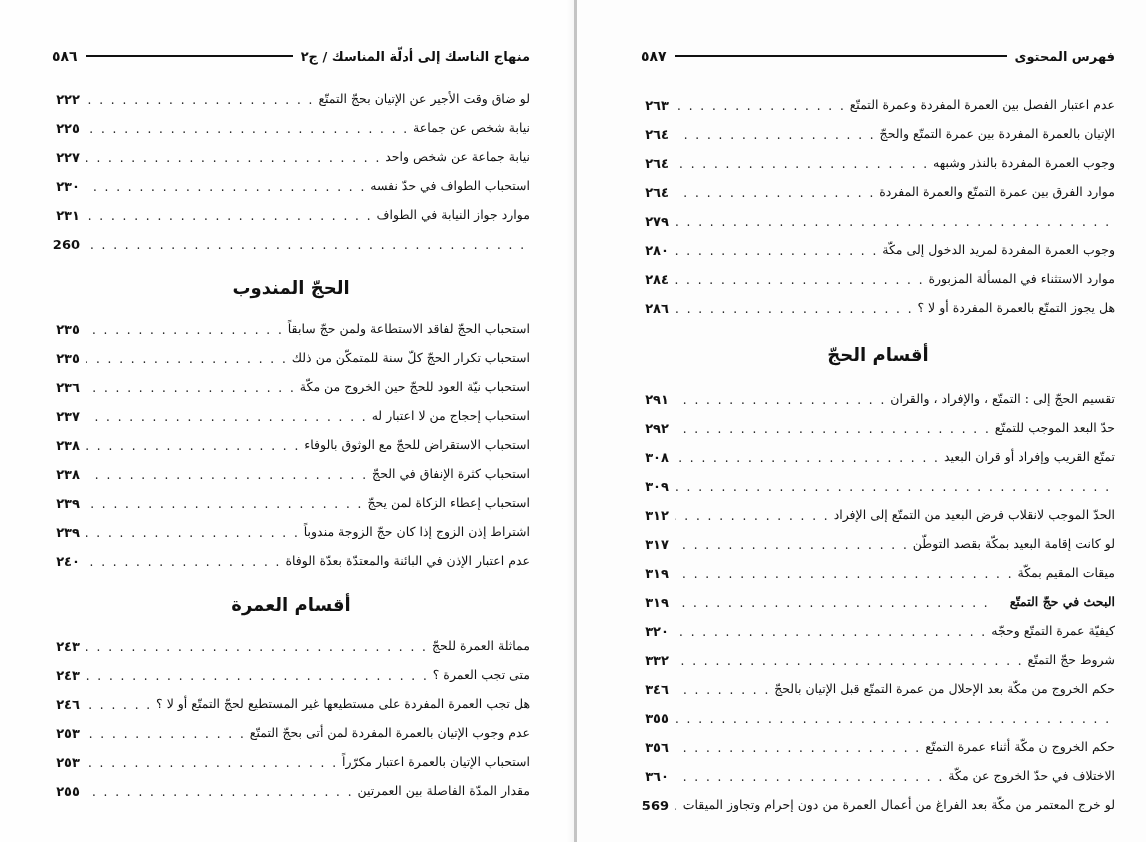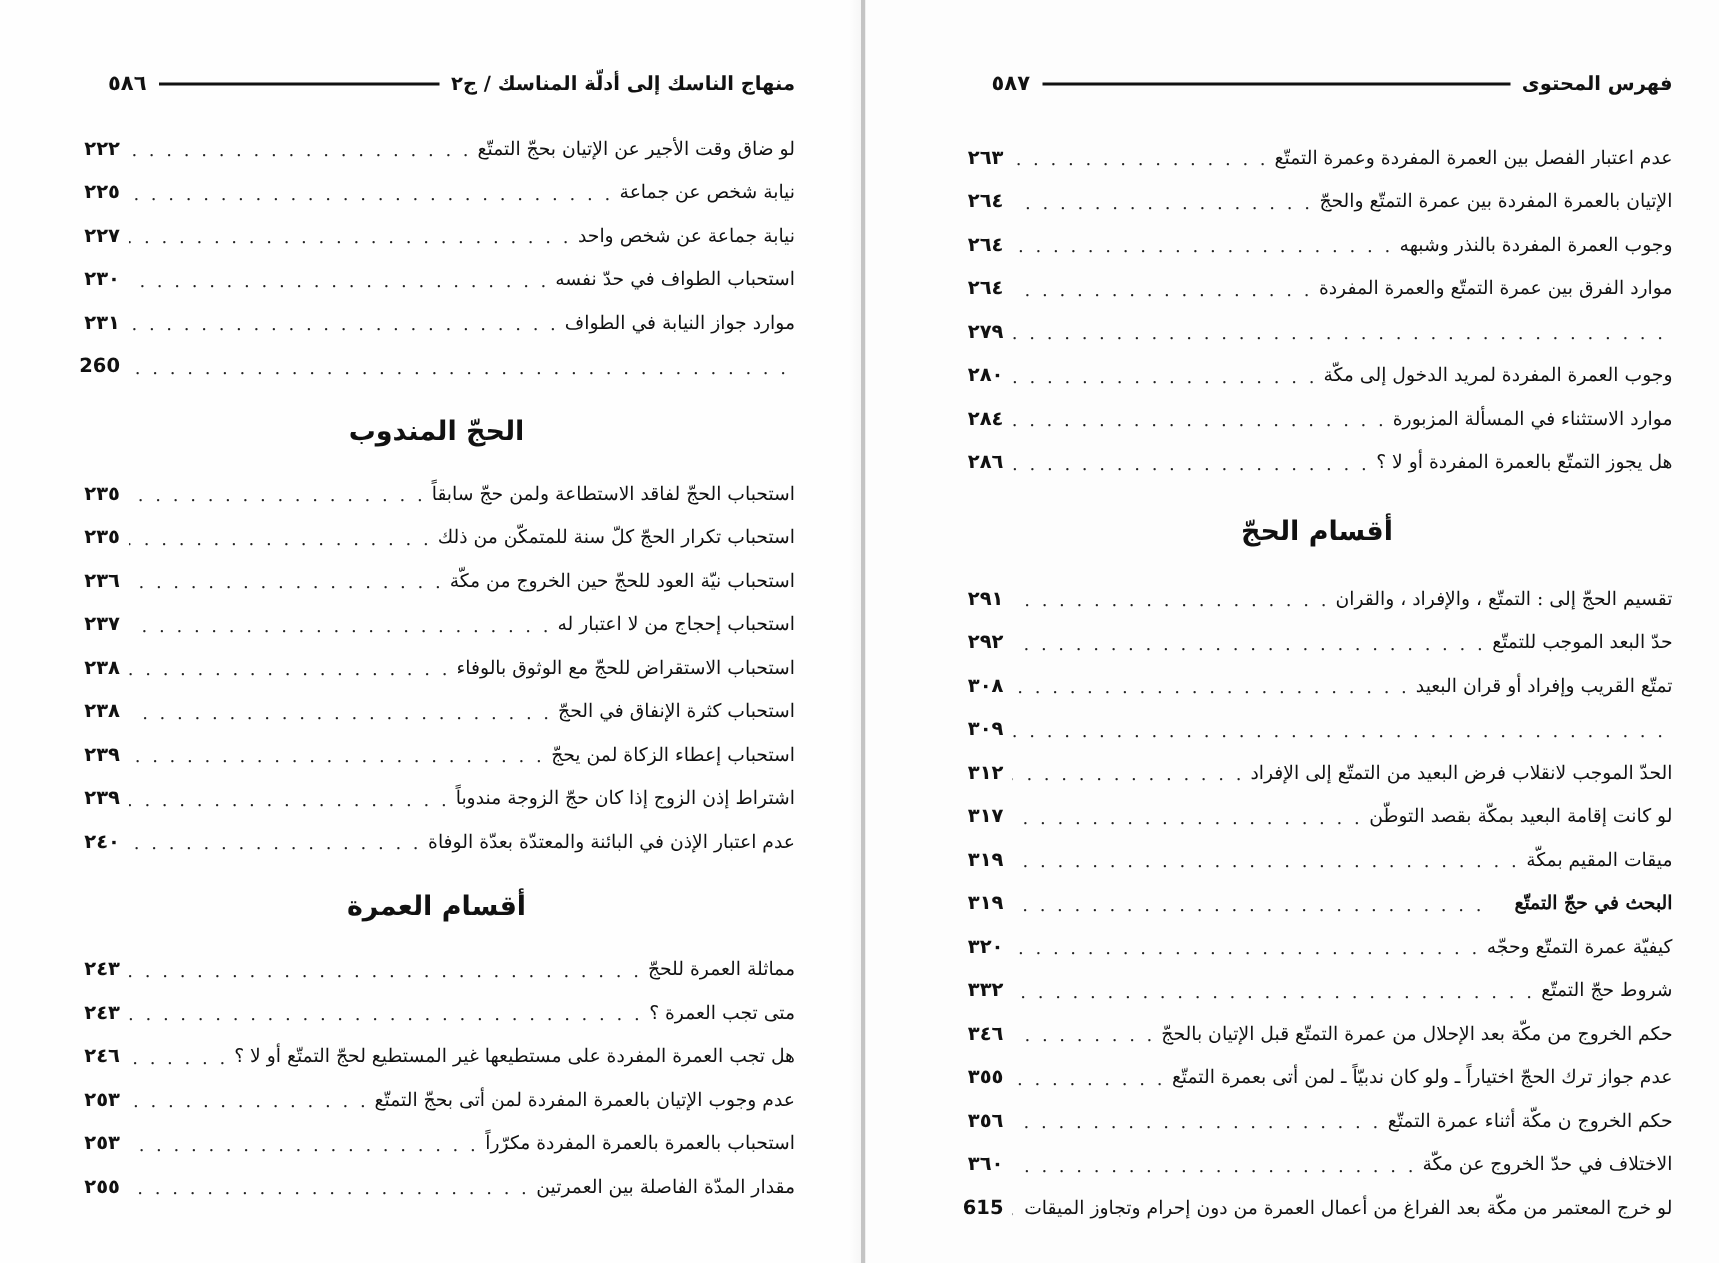--- a/index.html
+++ b/index.html
@@ -12,21 +12,21 @@
   .page.right { left:577px; width:569px; background:#fdfdfd; }
   .gutter { position:absolute; left:574px; top:0; width:3px; height:842px; background:#c4c4c4; }
   .gutter-shade { position:absolute; left:566px; top:0; width:8px; height:842px;
     background:linear-gradient(to right, rgba(0,0,0,0), rgba(0,0,0,0.03)); }
 
   .header { position:absolute; top:44px; height:24px; display:flex; align-items:center; direction:rtl; }
   .left .header { left:52px; width:478px; }
   .right .header { left:64px; width:474px; }
   .header .title { font-weight:bold; font-size:13px; white-space:nowrap; font-family:"DejaVu Sans", sans-serif; }
   .header .rule { flex:1; height:2px; background:#111; margin:0 8px; }
-  .header .pnum { font-weight:bold; font-size:14px; font-family:"DejaVu Sans", sans-serif;margin-left:20px; }
+  .header .pnum { font-weight:bold; font-size:14px; font-family:"DejaVu Sans", sans-serif; }
 
   .list { position:absolute; direction:rtl; }
   .left .list { left:52px; width:478px; }
   .right .list { left:64px; width:474px; }
 
   .entry { height:29px; display:flex; align-items:center; font-size:12.5px; line-height:1; }
   .entry .txt { white-space:nowrap; }
   .entry .dots { flex:1; overflow:hidden; white-space:nowrap; margin:0 4px 0 6px; letter-spacing:2px; color:#222;
     font-size:12px; }
   .entry .dots::after { content:". . . . . . . . . . . . . . . . . . . . . . . . . . . . . . . . . . . . . . . . . . . . . . . . . . . . . . . . . . . . . . . . . . . . . . . . . . . . . . . . . . . . . . . . . . . . . . . . . . . . . . . . . . . . . . . ."; }
@@ -139,21 +139,21 @@
         <span class="txt">هل تجب العمرة المفردة على مستطيعها غير المستطيع لحجّ التمتّع أو لا ؟</span>
         <span class="dots"></span>
         <span class="pg">٢٤٦</span>
       </div>
     <div class="entry">
         <span class="txt">عدم وجوب الإتيان بالعمرة المفردة لمن أتى بحجّ التمتّع</span>
         <span class="dots"></span>
         <span class="pg">٢٥٣</span>
       </div>
     <div class="entry">
-        <span class="txt">استحباب بالعمرة بالعمرة المفردة مكرّراً</span>
+        <span class="txt">استحباب الإتيان بالعمرة اعتبار مكرّراً</span>
         <span class="dots"></span>
         <span class="pg">٢٥٣</span>
       </div>
     <div class="entry">
         <span class="txt">مقدار المدّة الفاصلة بين العمرتين</span>
         <span class="dots"></span>
         <span class="pg">٢٥٥</span>
       </div>
   </div>
 </div>
@@ -258,33 +258,32 @@
         <span class="txt">شروط حجّ التمتّع</span>
         <span class="dots"></span>
         <span class="pg">٣٣٢</span>
       </div>
     <div class="entry">
         <span class="txt">حكم الخروج من مكّة بعد الإحلال من عمرة التمتّع قبل الإتيان بالحجّ</span>
         <span class="dots"></span>
         <span class="pg">٣٤٦</span>
       </div>
     <div class="entry">
-        <span class="txt">عدم جواز ترك الحجّ اختياراً ـ ولو كان ندبيّاً ـ لمن أتى بعمرة التمتّع</span>
         <span class="dots"></span>
         <span class="pg">٣٥٥</span>
       </div>
     <div class="entry">
         <span class="txt">حكم الخروج ن مكّة أثناء عمرة التمتّع</span>
         <span class="dots"></span>
         <span class="pg">٣٥٦</span>
       </div>
     <div class="entry">
         <span class="txt">الاختلاف في حدّ الخروج عن مكّة</span>
         <span class="dots"></span>
         <span class="pg">٣٦٠</span>
       </div>
     <div class="entry">
         <span class="txt">لو خرج المعتمر من مكّة بعد الفراغ من أعمال العمرة من دون إحرام وتجاوز الميقات</span>
         <span class="dots"></span>
-        <span class="pg">615</span>
+        <span class="pg">569</span>
       </div>
   </div>
 </div>
 
 </body></html>

